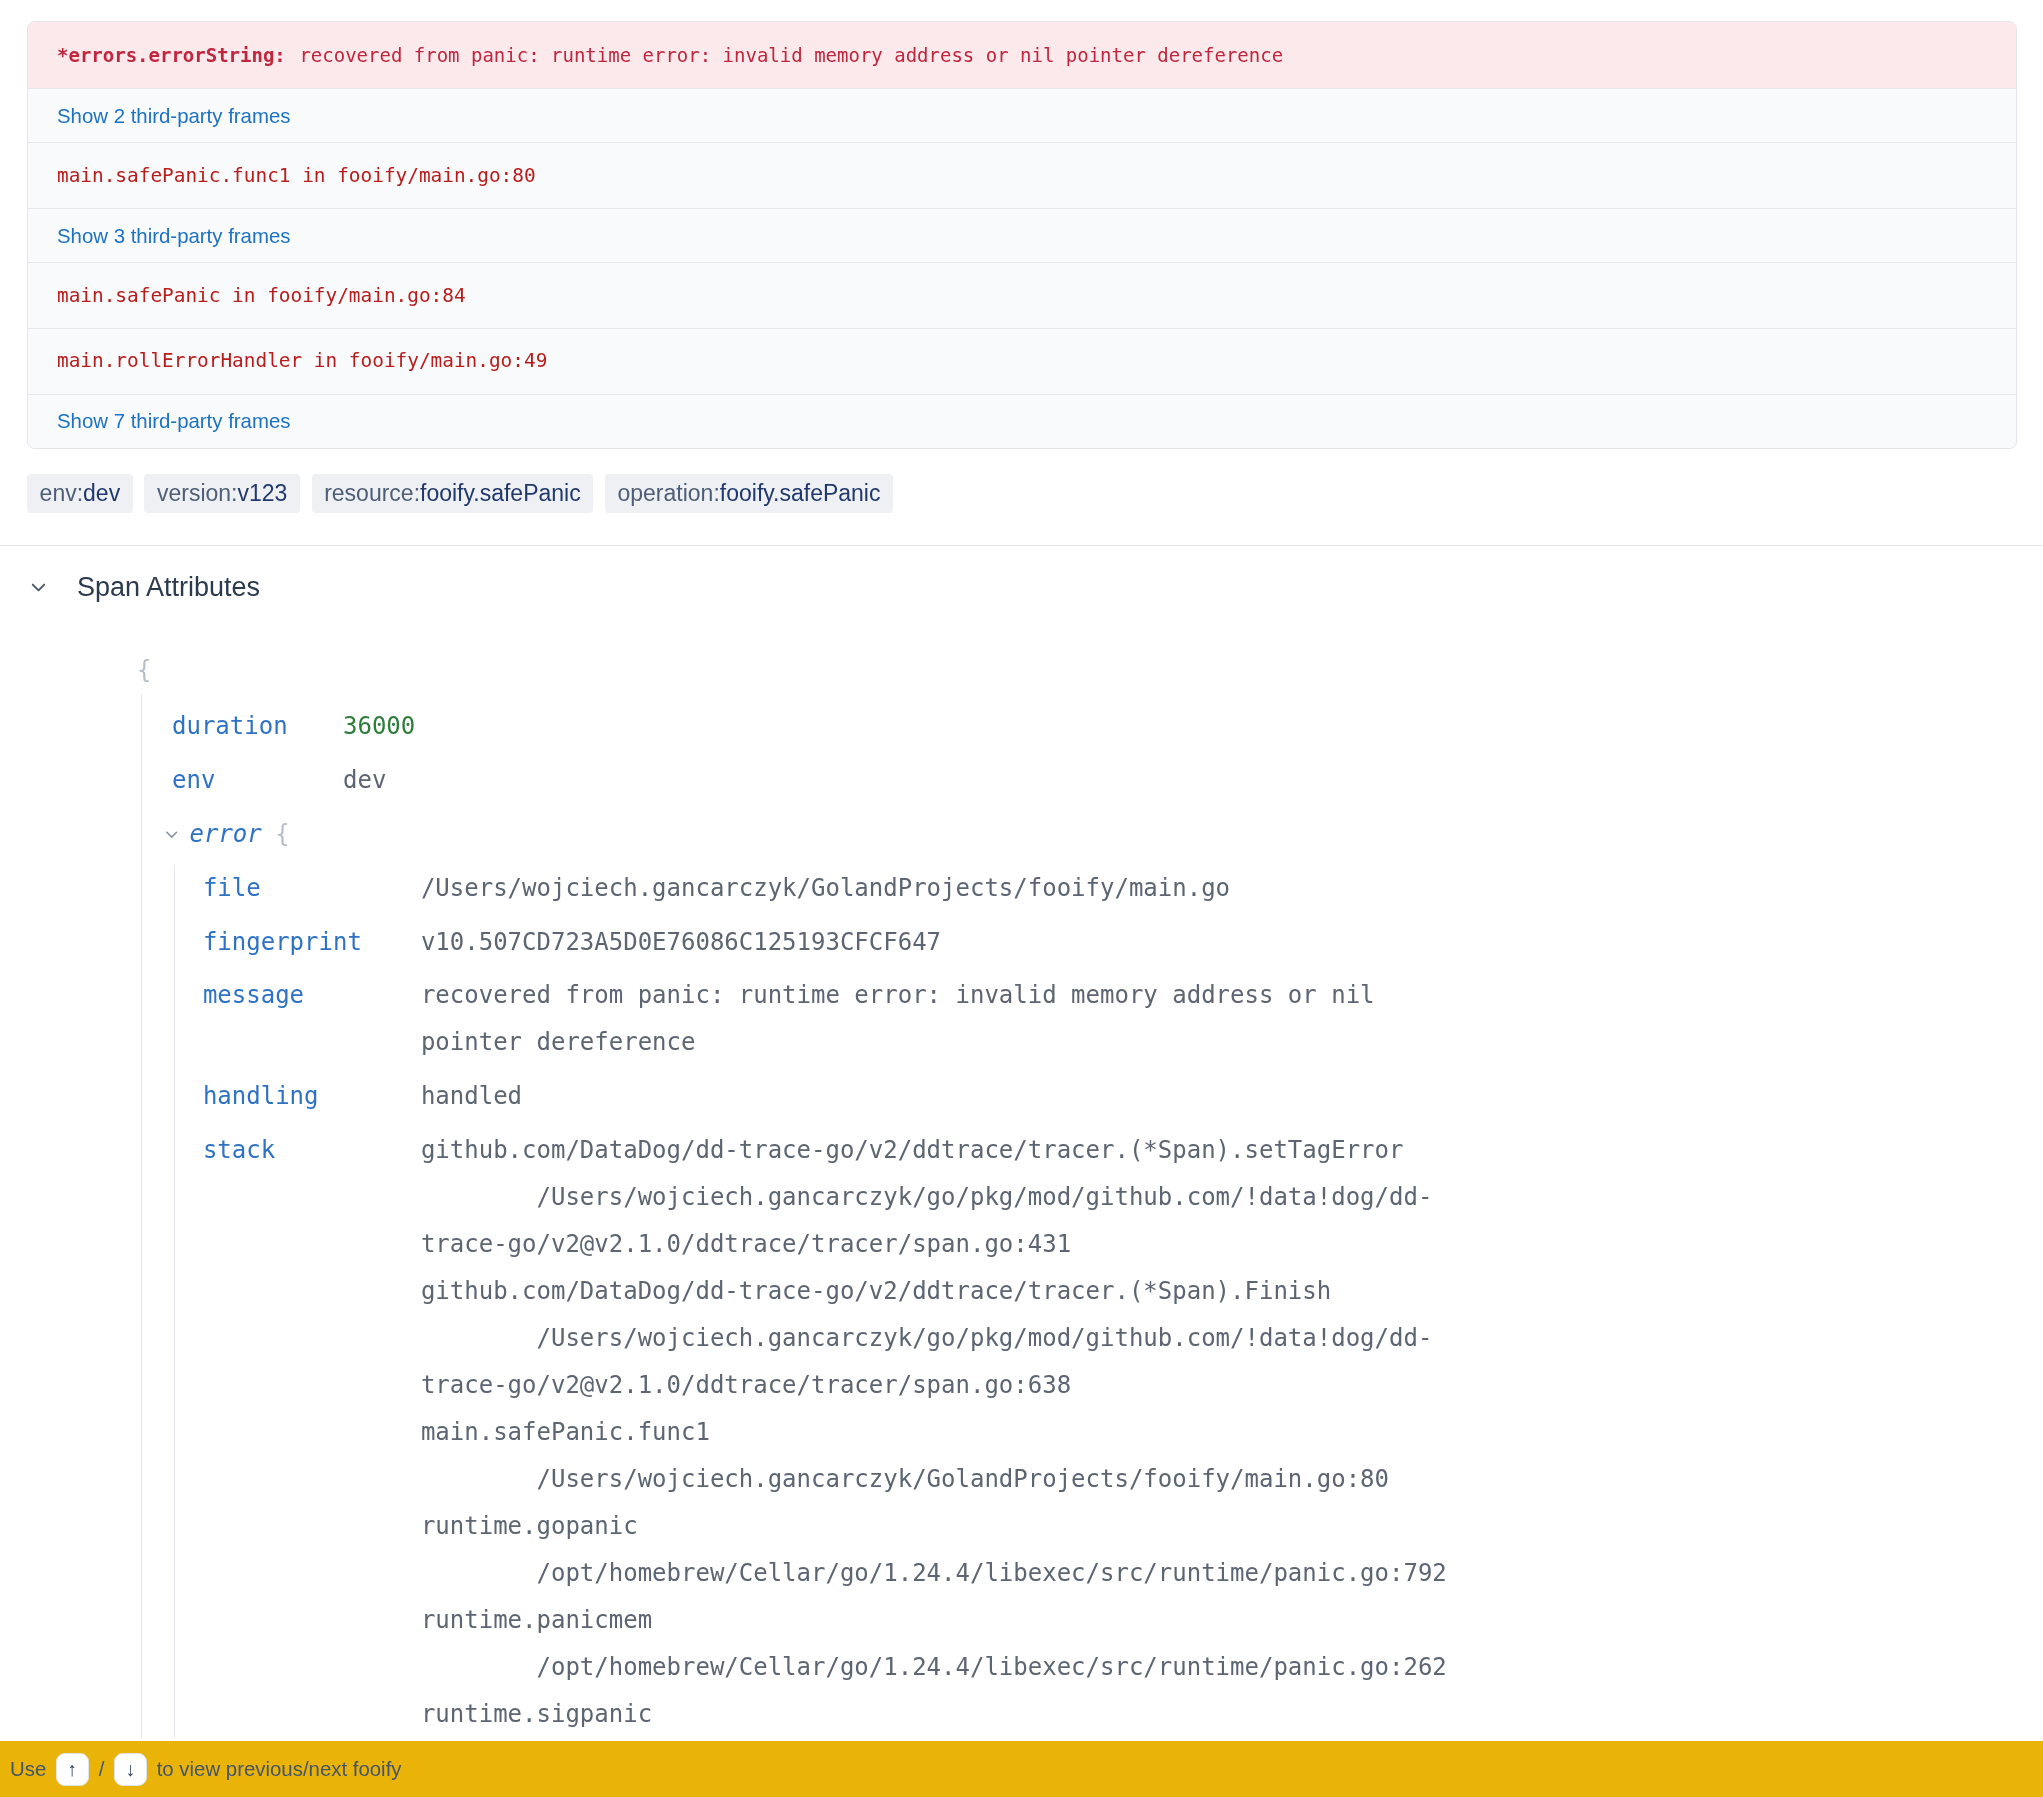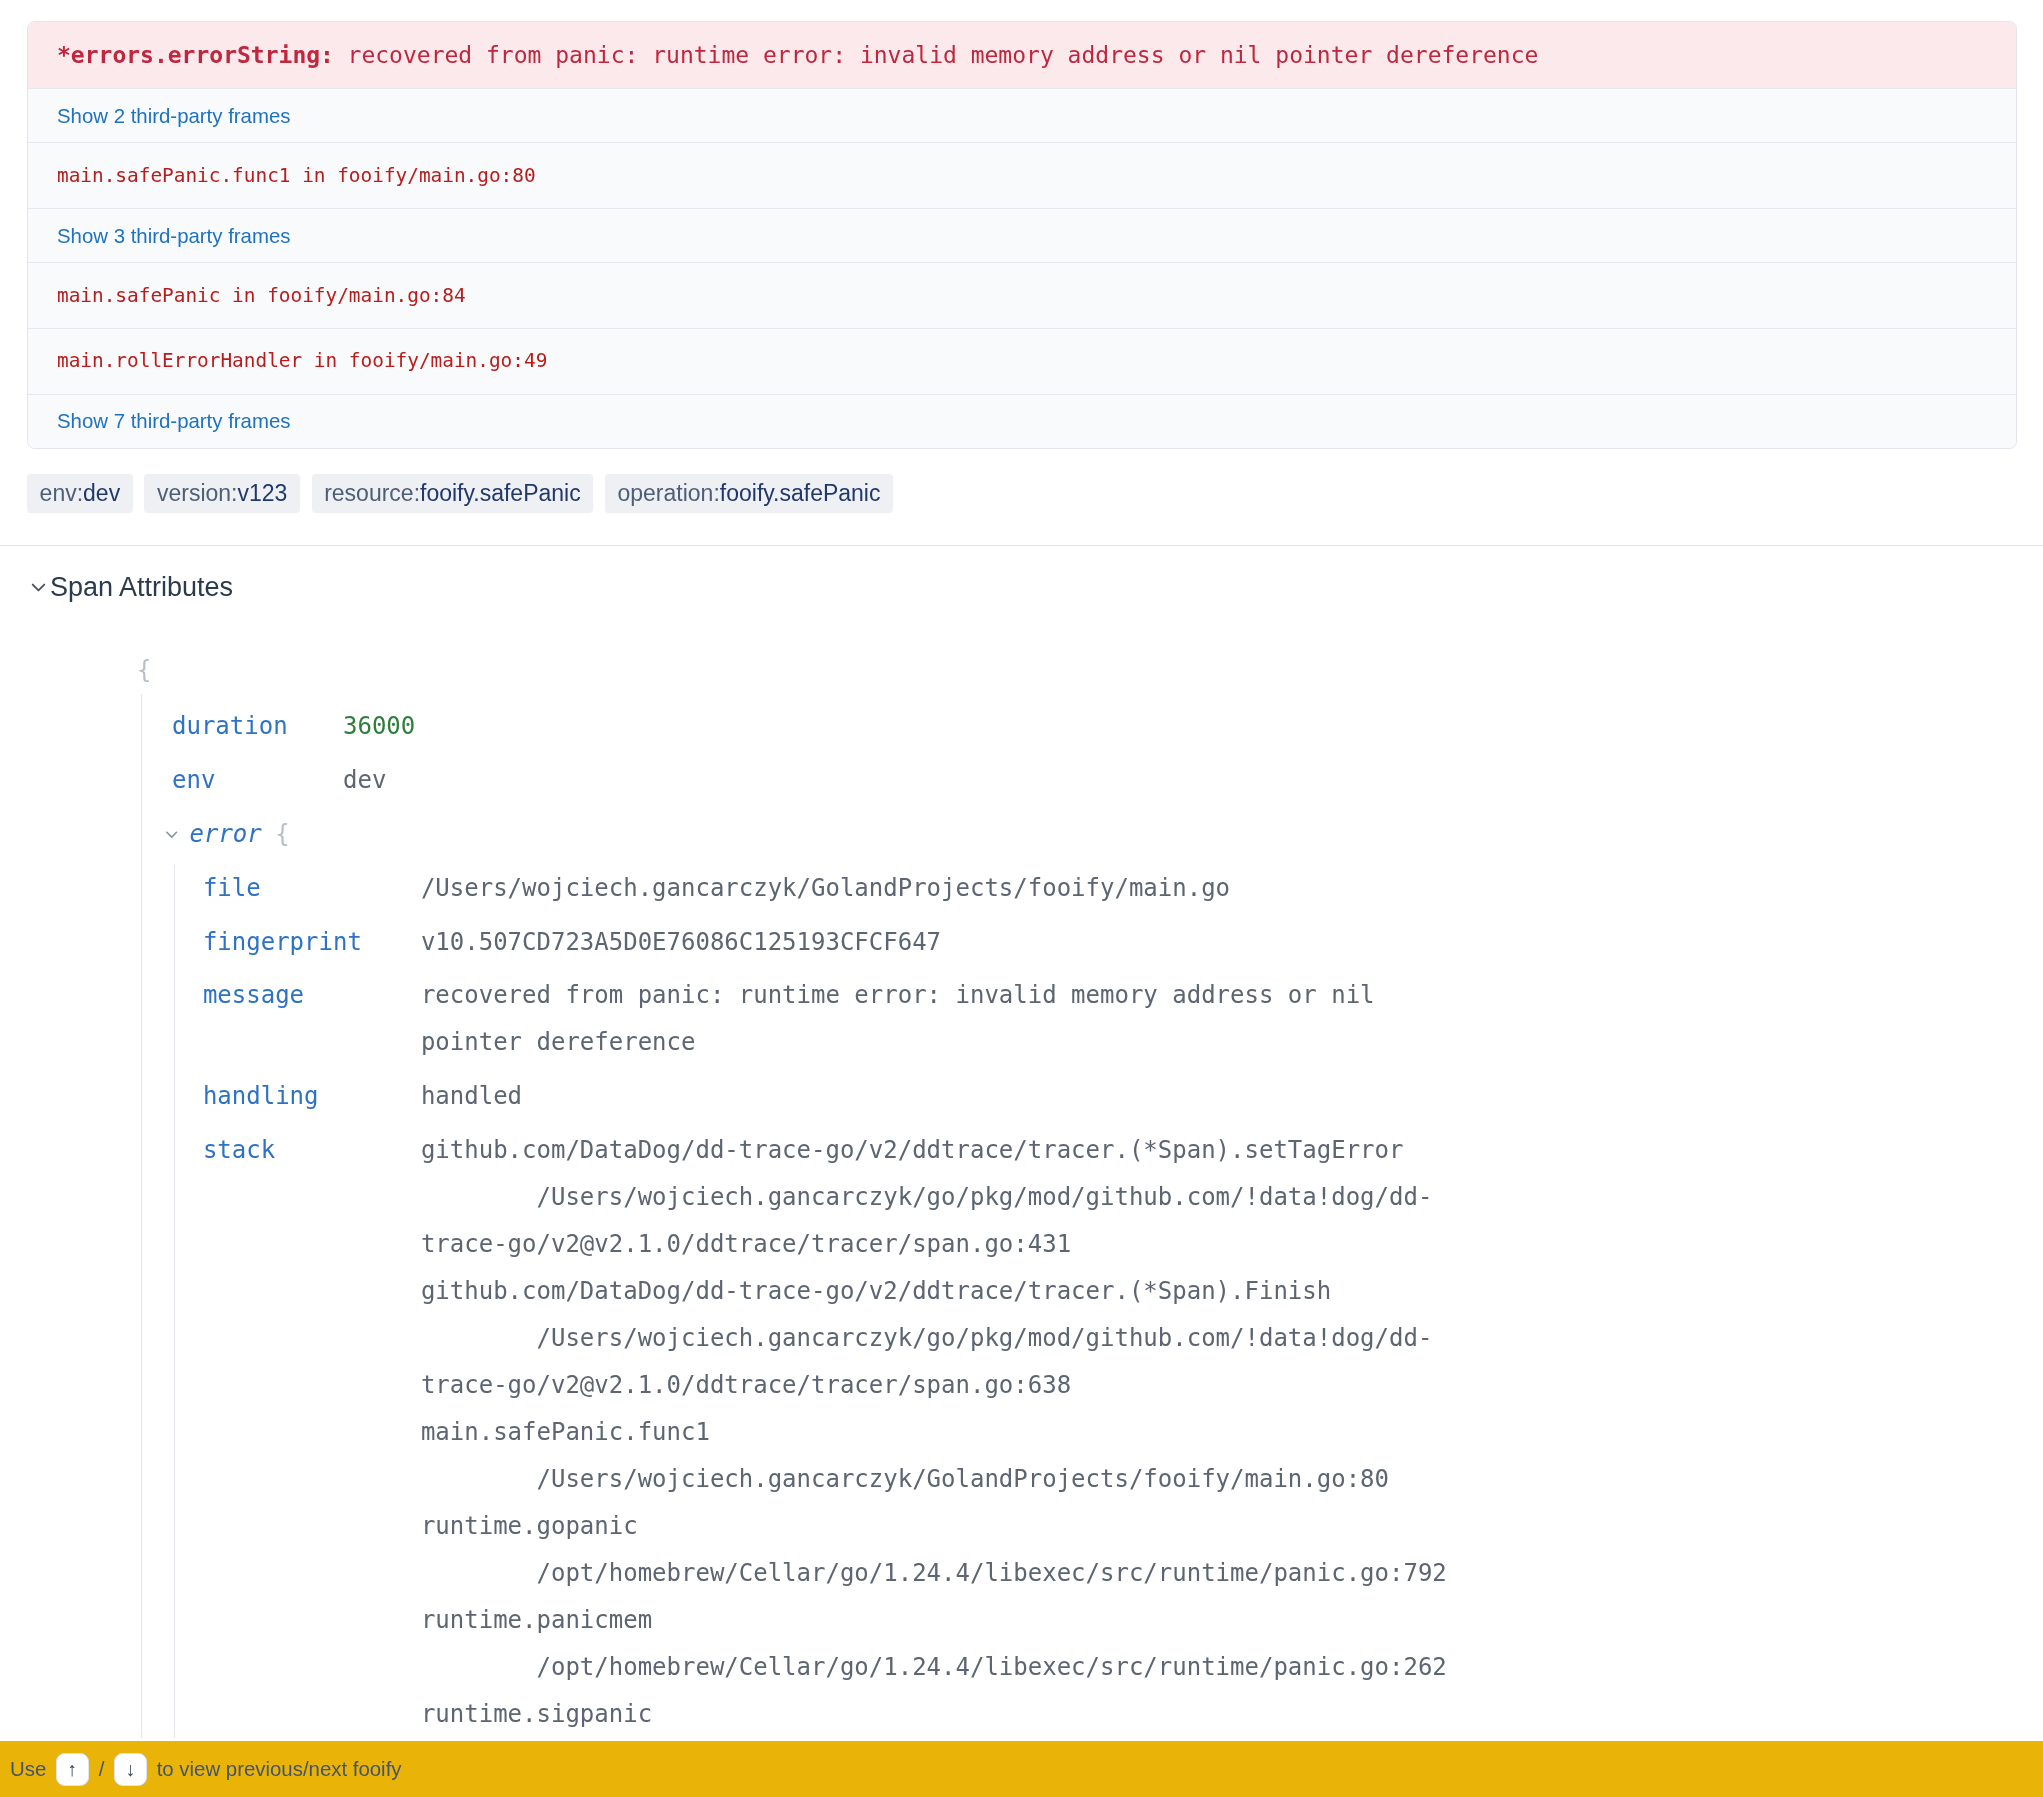--- a/index.html
+++ b/index.html
@@ -12,21 +12,21 @@
   .scroll-area { height:1741px; overflow:hidden; padding:21.3px 27px 0 27px; }
 
   
   .trace-card {
     border:1px solid #e2e5ec; border-radius:7.8px; overflow:hidden;
     background:#f9fafb;
   }
   .error-banner {
     background:#fbe9ec; padding:18.4px 29px;
     font-family:"DejaVu Sans Mono", monospace;
-    font-size:23px; line-height:29px; color:#c0263d;
+    font-size:19px; line-height:29px; color:#c0263d;
     white-space:nowrap; overflow:hidden;
   }
   .error-banner .err-label { font-weight:bold; margin-right:13.6px; }
   .frame-row { border-top:1px solid #e5e8ee; background:#f9fafb; }
   .link-row { padding:13.6px 29px; }
   .frame-link {
     color:#1d72c2; font-size:20.4px; line-height:26px; cursor:pointer;
     font-family:"Liberation Sans", sans-serif;
   }
   .code-row {
@@ -39,21 +39,21 @@
   .tags-row { margin-top:25px; display:flex; gap:11.6px; align-items:center; }
   .tag-pill {
     background:#eef0f3; border-radius:3.9px; padding:4.9px 12.6px;
     font-size:23px; line-height:29px; white-space:nowrap; cursor:pointer;
   }
   .tag-key { color:#4d5e76; }
   .tag-value { color:#20386b; }
 
   
   .divider { margin:32px -27px 0 -27px; border-top:1.9px solid #e4e7eb; }
-  .section-header { margin-top:25px; display:flex; align-items:center; gap:0; cursor:pointer; }
+  .section-header { margin-top:25px; display:flex; align-items:center; gap:27px; cursor:pointer; }
   .section-chevron { width:23px; height:23px; color:#4a5866; display:inline-flex; }
   .section-chevron svg { width:23px; height:23px; }
   .section-title { font-size:27px; line-height:33px; color:#2b3a4d; }
 
   
   .attr-tree {
     margin-top:43px;
     font-family:"DejaVu Sans Mono", monospace;
     font-size:24px; line-height:47px;
   }

